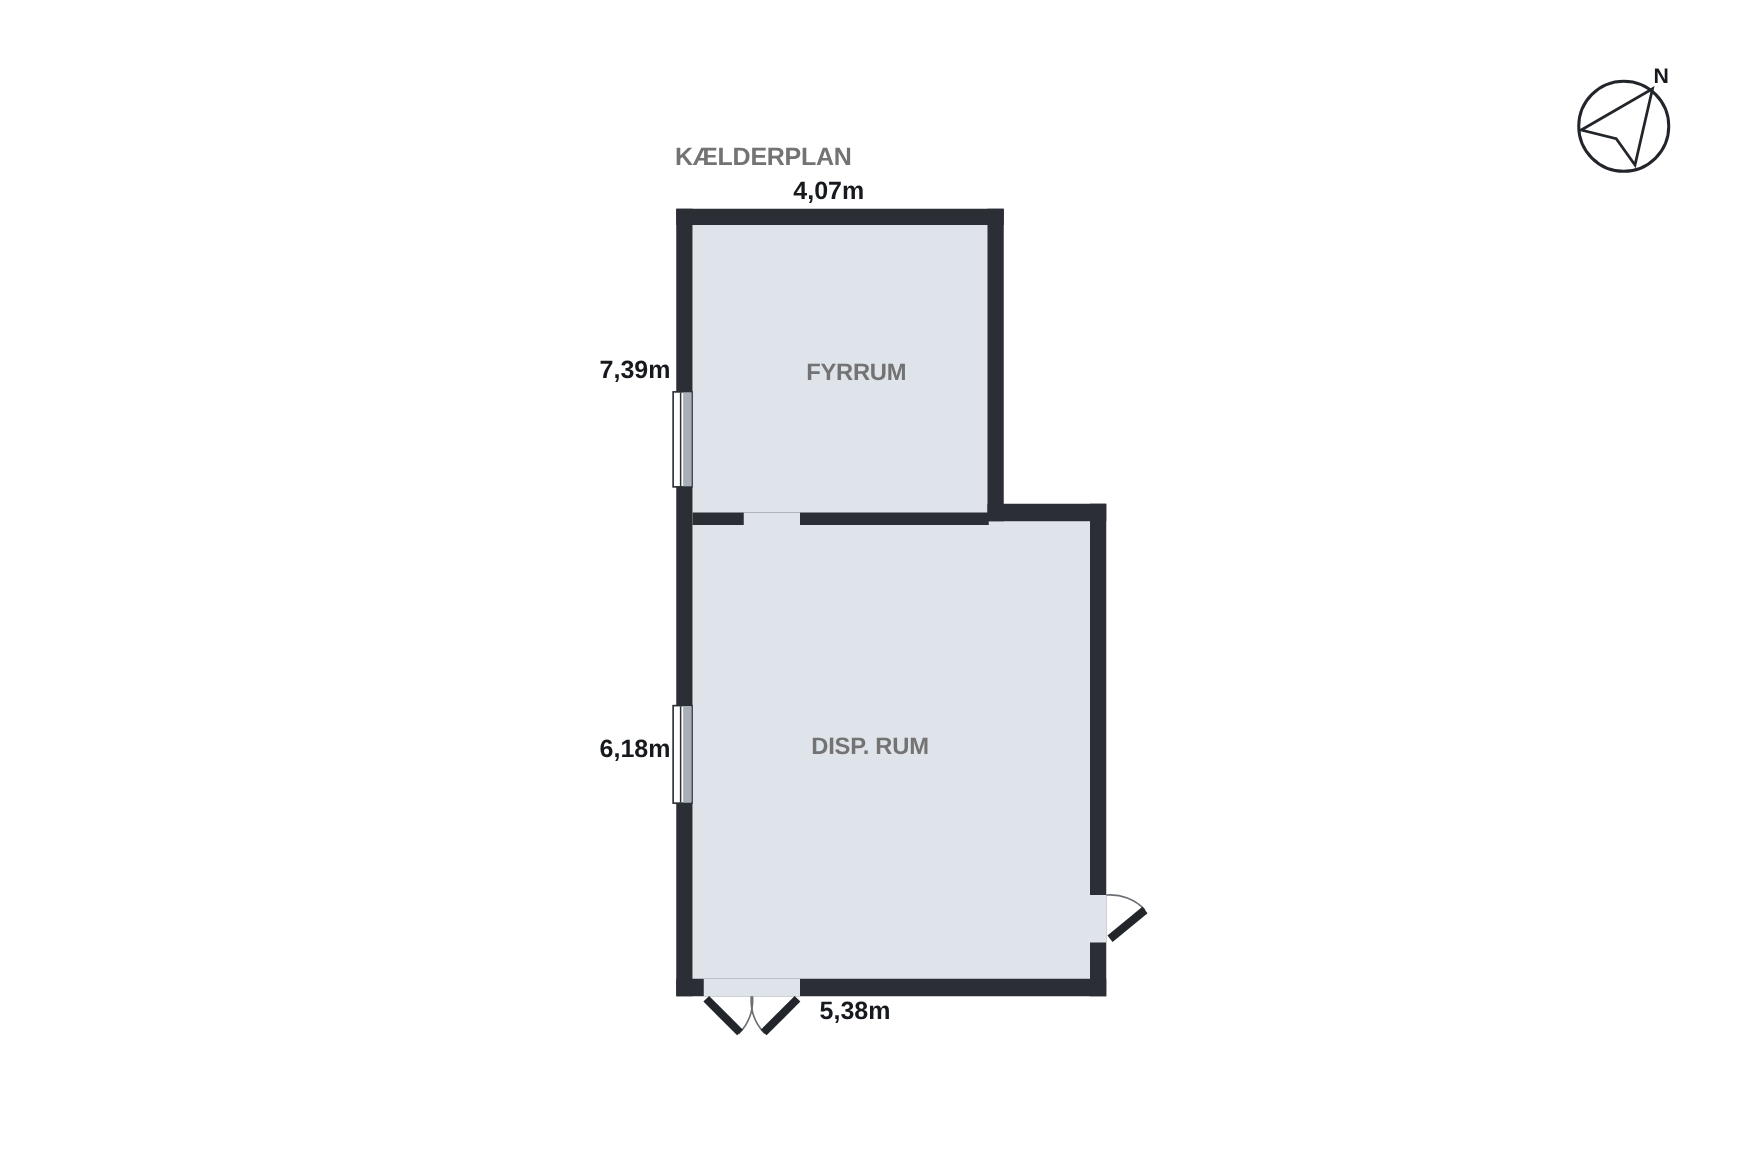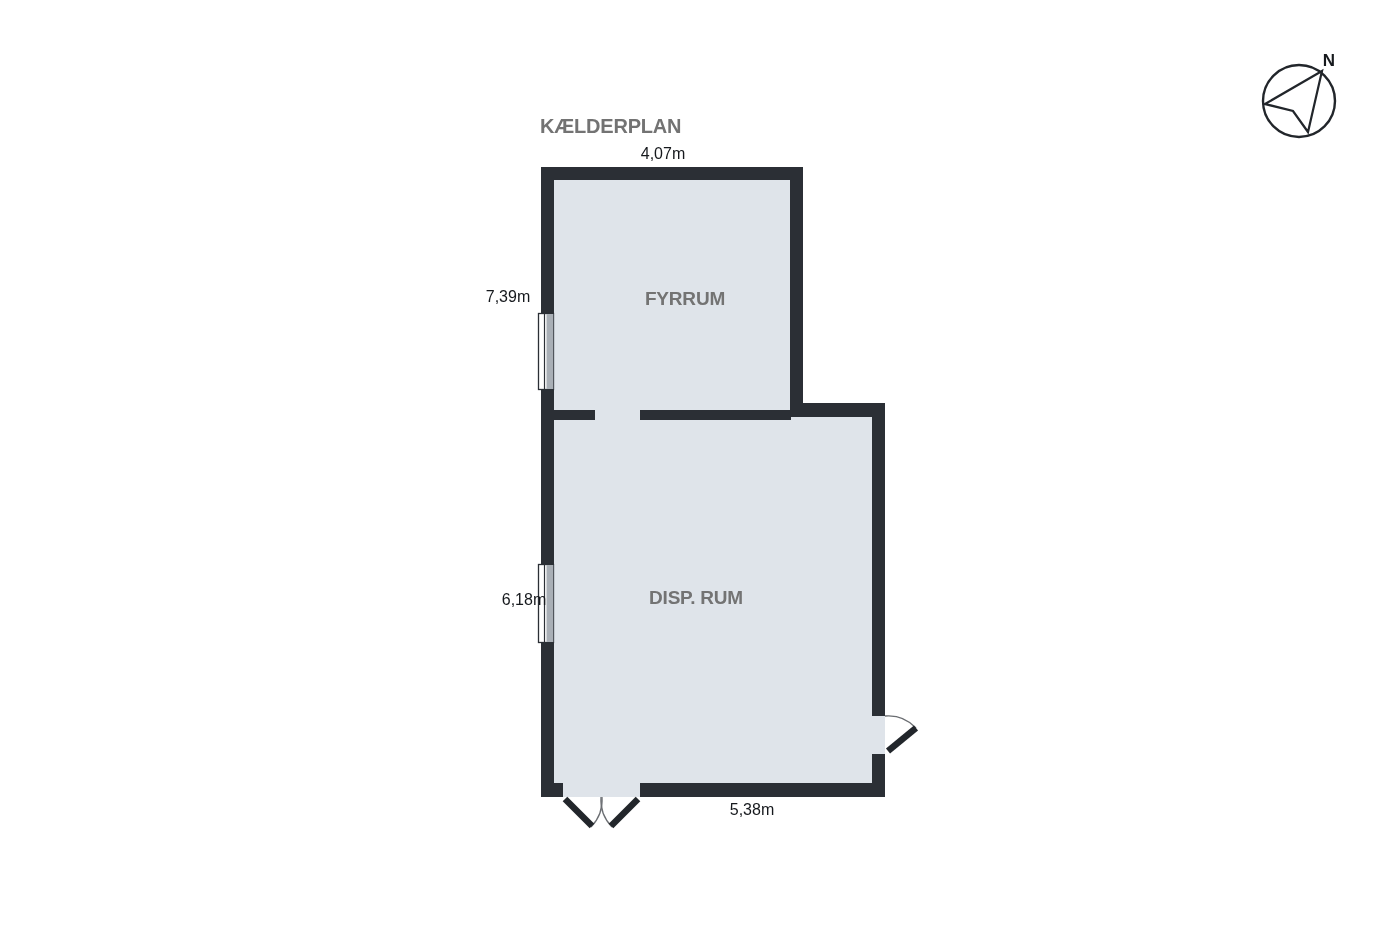--- a/index.html
+++ b/index.html
@@ -34,22 +34,22 @@
     font-weight: bold;
     letter-spacing: -0.2px;
   }
   .room-label {
     font-size: 19px;
     font-weight: bold;
     letter-spacing: -0.2px;
     margin-left: 16px;
   }
   .dim-label {
-    font-size: 16px;
-    font-weight: normal;
+    font-size: 20px;
+    font-weight: bold;
     color: #16191d;
   }
   .north-label {
     font-size: 17px;
     font-weight: bold;
     color: #16191d;
   }
   .disclaimer {
     position: absolute;
     right: 57px;
@@ -118,23 +118,23 @@
       <path d="M 1265 104 L 1322 71 L 1308 132 L 1293 111 Z" fill="#ffffff" stroke="#22262b" stroke-width="2.2" stroke-linejoin="miter"></path>
     </g>
   </svg>
 
   <div class="label plan-title" style="left:540px; top:115px;">KÆLDERPLAN</div>
 
   <div class="label dim-label centered" style="left:663px; top:154px;">4,07m</div>
 
   <div class="label dim-label centered" style="left:508px; top:297px;">7,39m</div>
 
-  <div class="label dim-label centered" style="left:524px; top:600px;">6,18m</div>
+  <div class="label dim-label centered" style="left:508px; top:600px;">6,18m</div>
 
-  <div class="label dim-label centered" style="left:752px; top:810px;">5,38m</div>
+  <div class="label dim-label centered" style="left:684px; top:810px;">5,38m</div>
 
   <div class="label room-label centered" style="left:669px; top:299px;">FYRRUM</div>
 
   <div class="label room-label centered" style="left:680px; top:598px;">DISP. RUM</div>
 
   <div class="label north-label centered" style="left:1329px; top:61px;">N</div>
 
 
 </div>
 

